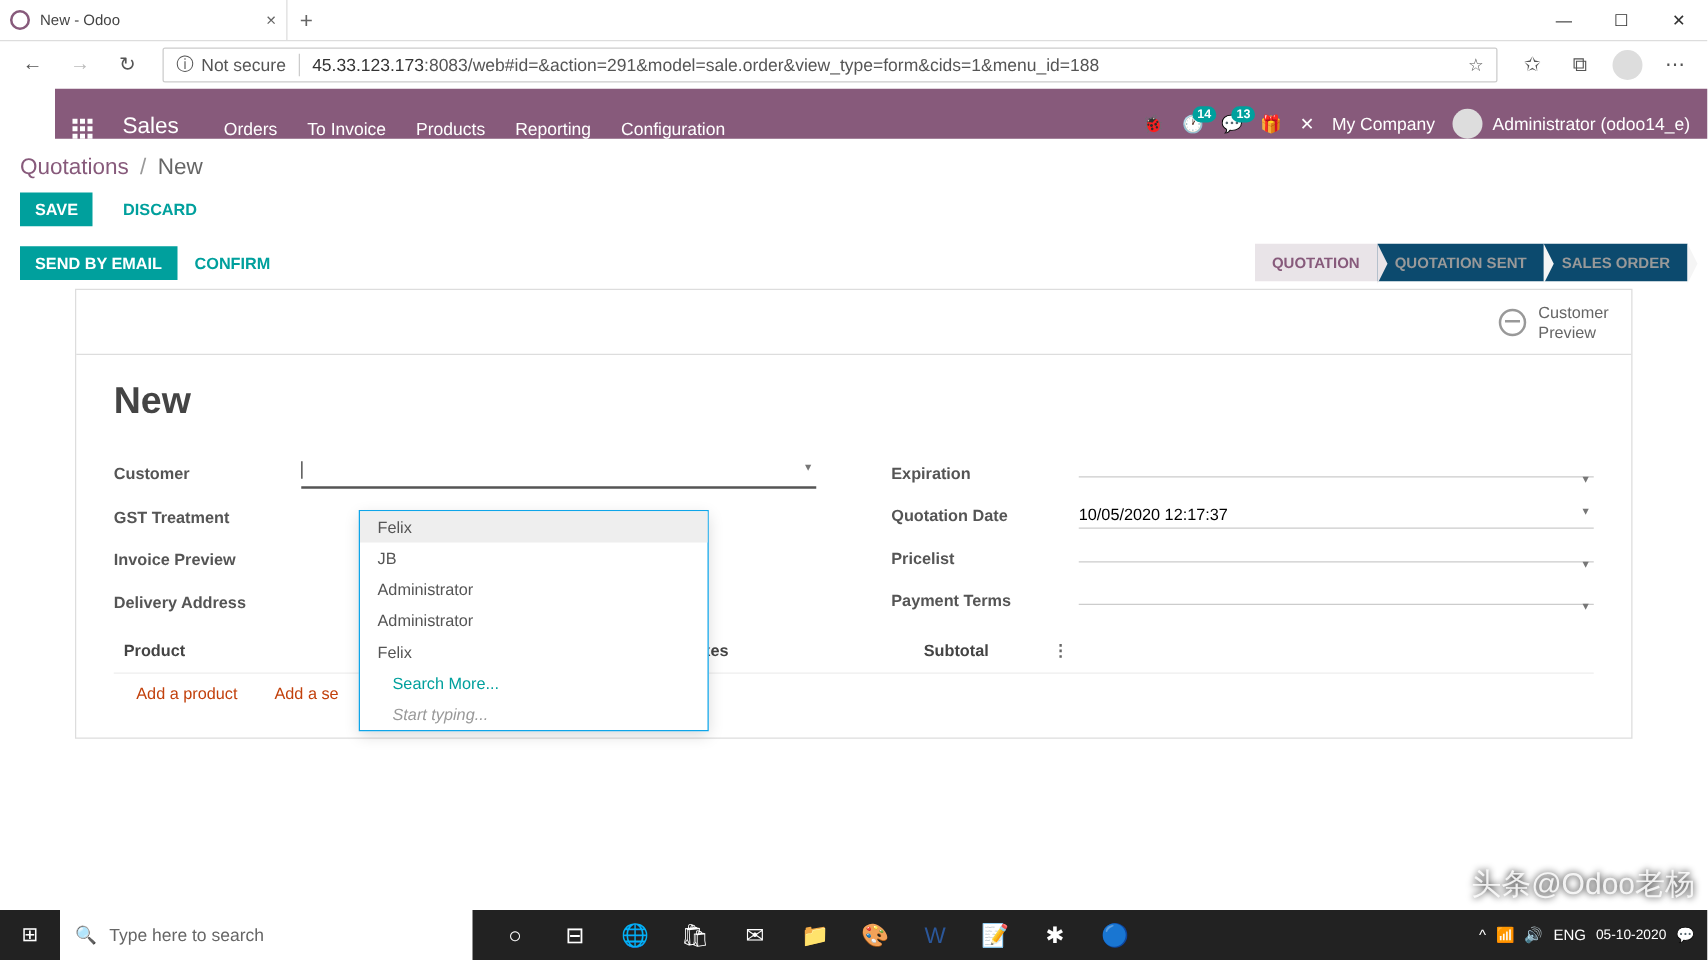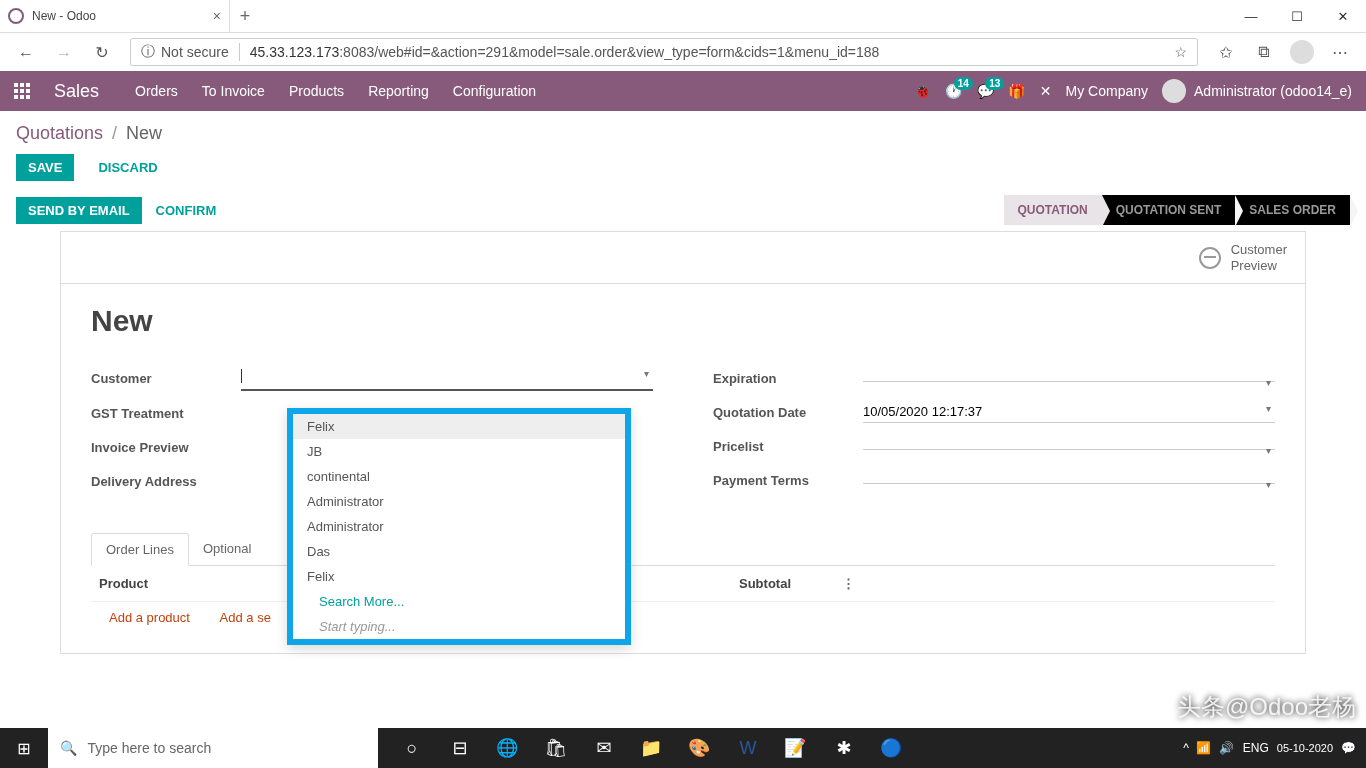--- a/index.html
+++ b/index.html
@@ -18,21 +18,21 @@
 .nav-bar { height:38px; display:flex; align-items:center; padding:0 10px; gap:6px; }
 .nav-btn { width:32px; height:30px; display:flex; align-items:center; justify-content:center; color:#555; font-size:16px; }
 .url-bar { flex:1; height:28px; border:1px solid #ccc; border-radius:2px; display:flex; align-items:center; padding:0 10px; font-size:14px; color:#555; margin:0 6px; }
 .url-info { display:flex; align-items:center; gap:6px; border-right:1px solid #ccc; padding-right:10px; margin-right:10px; }
 .url-text { color:#555; }
 .url-host { color:#333; }
 .nav-icon { width:32px; height:30px; display:flex; align-items:center; justify-content:center; color:#555; }
 .profile-circle { width:24px; height:24px; border-radius:50%; background:#ddd; }
 
 
-.odoo-bar { height:40px; background:#875a7b; display:flex; align-items:center; color:#fff; padding:0 14px; font-size:14px; }
+.odoo-bar { height:40px; background:#875a7b; display:flex; align-items:flex-end; color:#fff; padding:0 14px; font-size:14px;margin-left:44px; }
 .apps-icon { display:grid; grid-template-columns:repeat(3,4px); grid-template-rows:repeat(3,4px); gap:2px; margin-right:24px; }
 .apps-icon span { background:#fff; }
 .app-name { font-size:18px; font-weight:500; margin-right:36px; }
 .menu-item { margin-right:24px; font-size:14px; }
 .odoo-right { margin-left:auto; display:flex; align-items:center; gap:14px; }
 .badge-item { position:relative; }
 .badge { position:absolute; top:-6px; right:-10px; background:#00a09d; color:#fff; font-size:10px; padding:1px 4px; border-radius:8px; font-weight:bold; }
 .user-chip { display:flex; align-items:center; gap:8px; }
 .user-avatar { width:24px; height:24px; border-radius:50%; background:#ddd; }
 
@@ -41,21 +41,21 @@
 .breadcrumb { font-size:18px; color:#666; margin-bottom:10px; }
 .bc-link { color:#875a7b; }
 .bc-sep { color:#999; margin:0 4px; }
 
 .action-btns { display:flex; gap:24px; align-items:center; margin-bottom:14px; }
 .btn-primary { background:#00a09d; color:#fff; border:none; padding:6px 12px; font-size:13px; font-weight:bold; cursor:pointer; }
 .btn-link { color:#00a09d; font-size:13px; font-weight:bold; cursor:pointer; }
 
 .status-row { display:flex; align-items:center; margin-bottom:6px; }
 .status-pills { margin-left:auto; display:flex; }
-.pill { padding:8px 14px; font-size:12px; font-weight:bold; color:#999; background:#000000; position:relative; }
+.pill { padding:8px 14px; font-size:12px; font-weight:bold; color:#999; background:#0c4a6e; position:relative; }
 .pill.active { color:#875a7b; background:#e9e4e8; }
 .pill::after { content:""; position:absolute; right:-8px; top:0; border-top:16px solid transparent; border-bottom:16px solid transparent; border-left:8px solid #f5f5f5; z-index:1; }
 .pill.active::after { border-left-color:#e9e4e8; }
 
 .form-sheet { border:1px solid #ddd; margin:0 auto; max-width:1246px; background:#fff; }
 .sheet-header { border-bottom:1px solid #ddd; display:flex; justify-content:flex-end; padding:10px 18px; }
 .preview-btn { display:flex; align-items:center; gap:10px; color:#666; font-size:13px; }
 .globe { width:22px; height:22px; border:2px solid #999; border-radius:50%; position:relative; }
 .globe::before { content:""; position:absolute; left:3px; right:3px; top:7px; height:2px; background:#999; }
 .preview-text { line-height:1.2; }
@@ -64,21 +64,21 @@
 .form-title { font-size:30px; color:#444; margin-bottom:28px; }
 .form-grid { display:flex; gap:60px; }
 .form-col { flex:1; }
 .form-row { display:flex; align-items:center; margin-bottom:10px; min-height:24px; }
 .form-label { width:150px; font-size:13px; color:#555; font-weight:bold; }
 .form-input { flex:1; border:none; border-bottom:1px solid #ccc; font-size:13px; padding:3px 0; position:relative; }
 .form-input.focus { border-bottom:2px solid #555; }
 .input-caret { position:absolute; right:4px; top:2px; font-size:10px; color:#777; }
 
 
-.dropdown { position:absolute; left:287px; top:408px; width:344px; background:#fff; border:6px solid #0ea5e9; box-shadow:0 4px 12px rgba(0,0,0,.15); z-index:100; }
+.dropdown { position:absolute; left:287px; top:408px; width:280px; background:#fff; border:1px solid #0ea5e9; box-shadow:0 4px 12px rgba(0,0,0,.15); z-index:100; }
 .dd-item { padding:5px 14px; font-size:13px; color:#555; cursor:pointer; }
 .dd-item.hover { background:#eee; }
 .dd-action { color:#00a09d; padding-left:26px; }
 .dd-hint { color:#999; font-style:italic; padding-left:26px; }
 
 
 .tabs { display:flex; border-bottom:1px solid #ddd; margin-top:30px; }
 .tab-btn { padding:8px 14px; font-size:13px; color:#666; cursor:pointer; }
 .tab-btn.active { border:1px solid #ddd; border-bottom:1px solid #fff; margin-bottom:-1px; background:#fff; border-radius:3px 3px 0 0; }
 
@@ -245,47 +245,41 @@
             </div>
           <div class="form-row">
               <div class="form-label">Payment Terms</div>
               <div class="form-input">
                 <span class="input-caret">▾</span>
               </div>
             </div>
         </div>
       </div>
 
-      <div class="tabs">
-        <div class="tab-btn active">Order Lines</div>
-        <div class="tab-btn">Optional</div>
-      </div>
 
       <div class="table-header">
         <div class="th-product">Product</div>
         <div class="th-price">Unit Price</div>
         <div class="th-taxes">Taxes</div>
         <div class="th-subtotal">Subtotal</div>
         <div class="th-menu">⋮</div>
       </div>
       <div class="table-body">
         <span class="add-link">Add a product</span>
         <span class="add-link">Add a se</span>
       </div>
     </div>
   </div>
 </div>
 
 <div class="dropdown">
   <div class="dd-item hover">Felix</div>
   <div class="dd-item">JB</div>
-  <div class="dd-item">continental</div>
   <div class="dd-item">Administrator</div>
   <div class="dd-item">Administrator</div>
-  <div class="dd-item">Das</div>
   <div class="dd-item">Felix</div>
   <div class="dd-item dd-action">Search More...</div>
   <div class="dd-item dd-hint">Start typing...</div>
 </div>
 
 <div class="watermark">头条@Odoo老杨</div>
 
 <div class="taskbar">
   <div class="start-btn">⊞</div>
   <div class="search-box">

